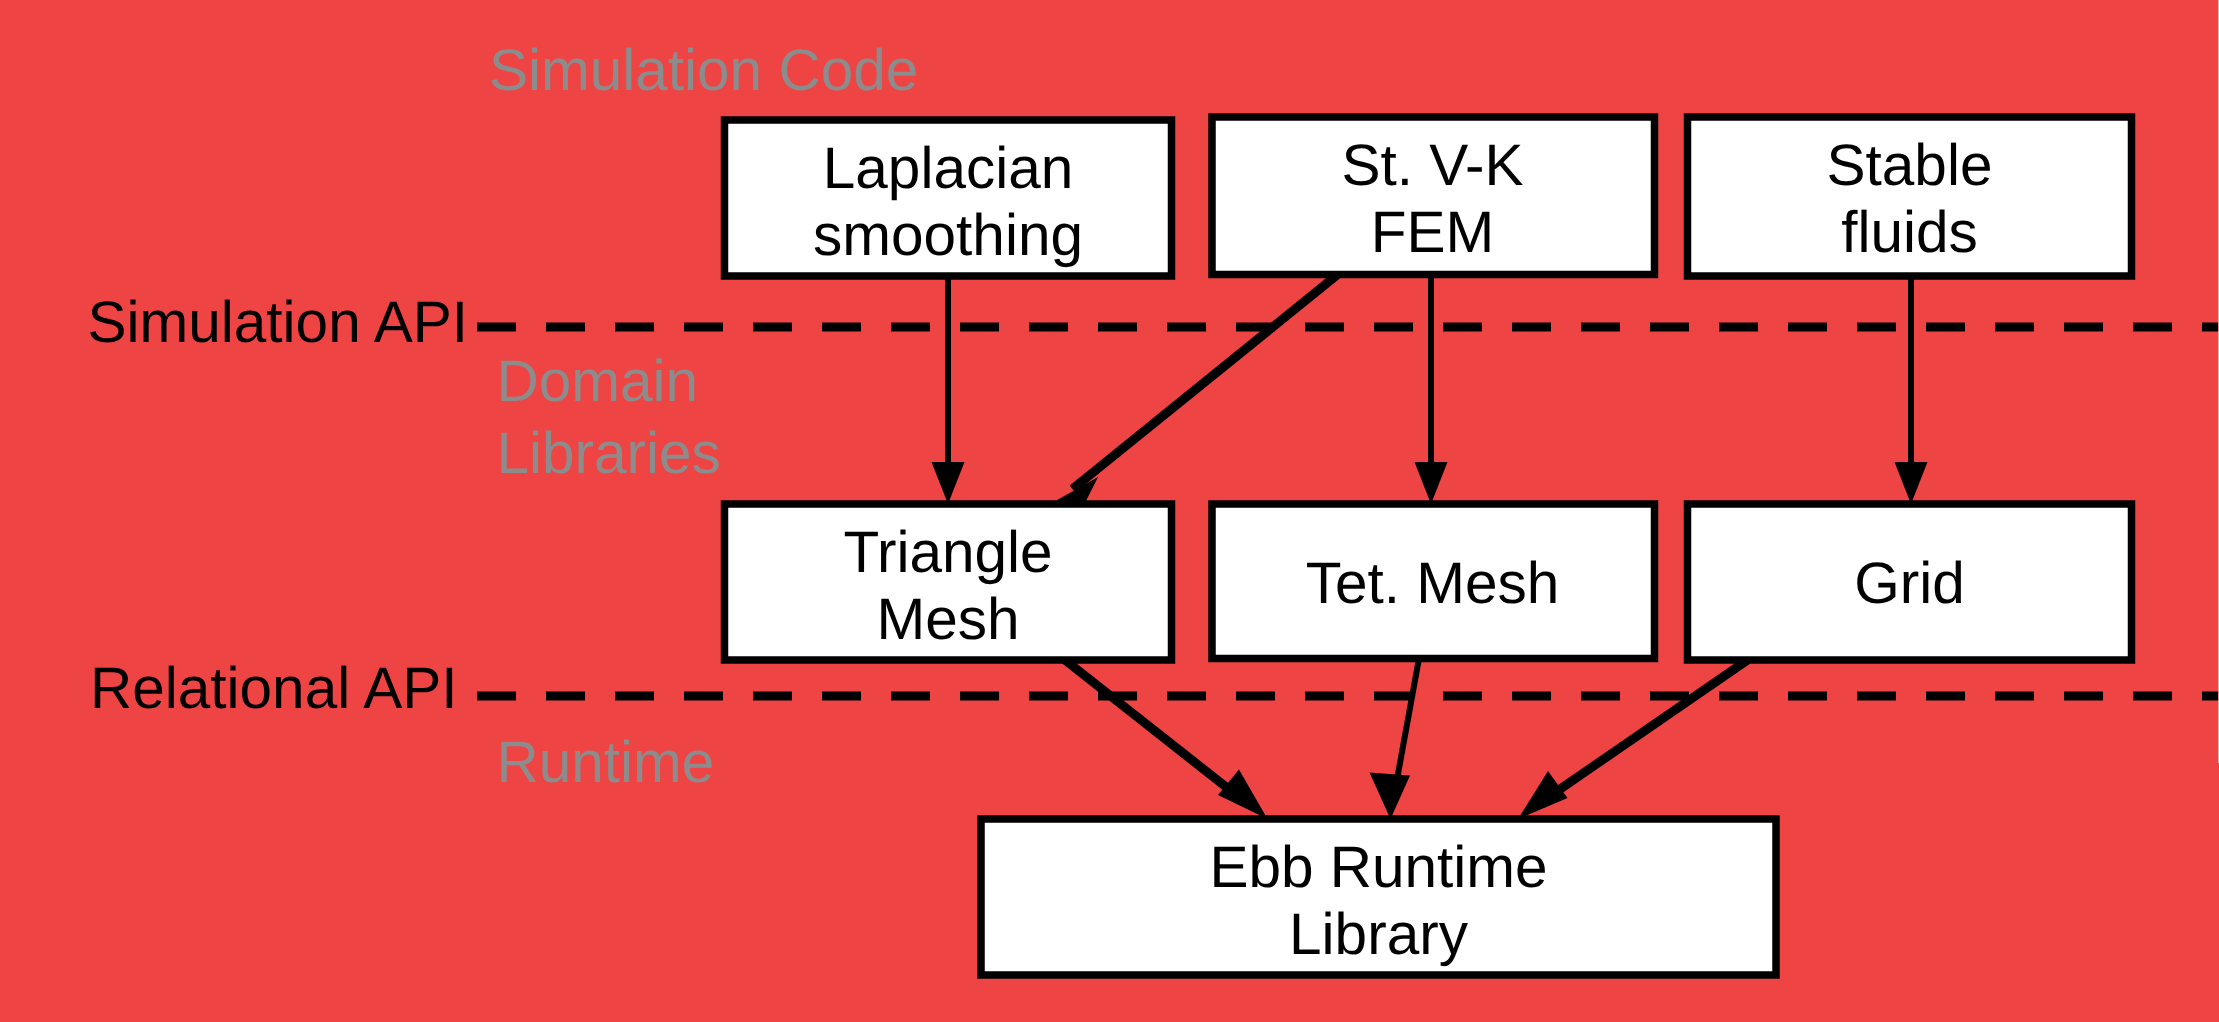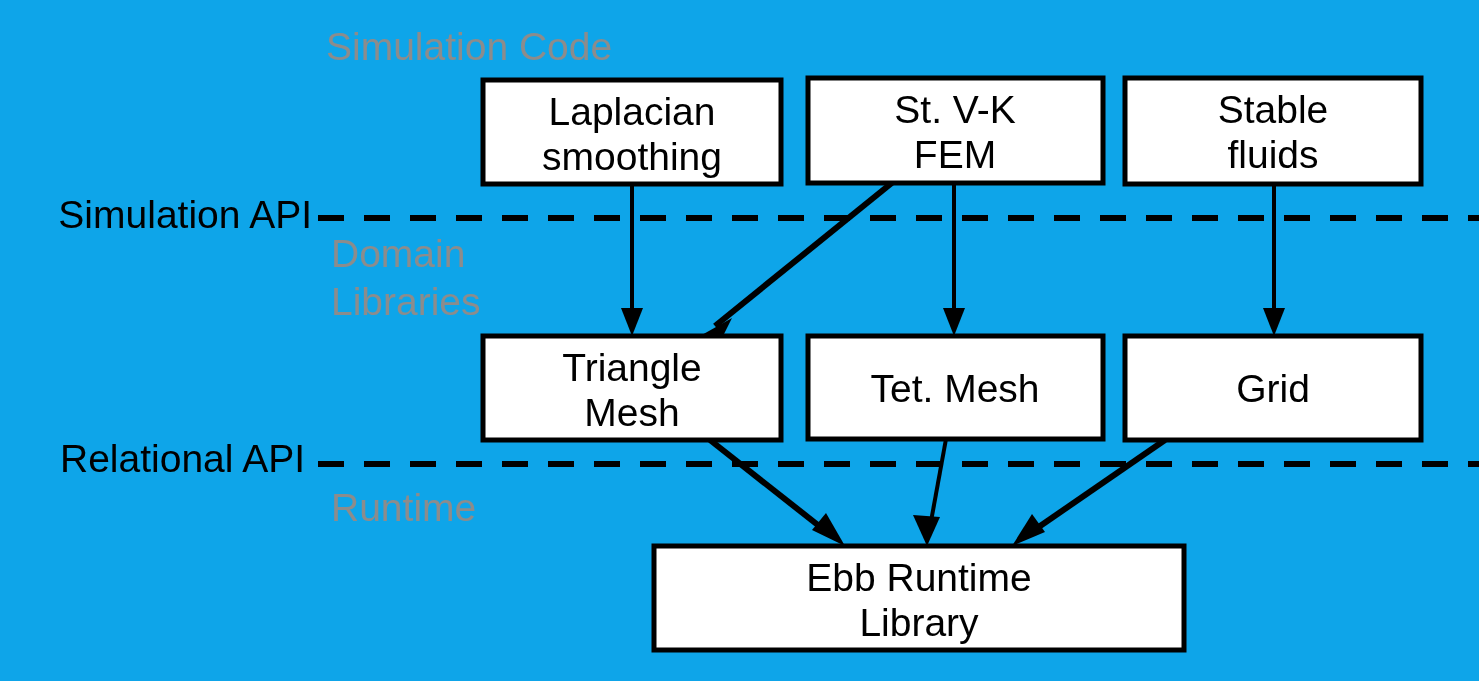--- a/index.html
+++ b/index.html
@@ -4,21 +4,21 @@
 <style>
   html, body {
     margin: 0;
     padding: 0;
     background: #ffffff;
   }
   #canvas {
     position: relative;
     width: 1479px;
     height: 681px;
-    background: #0ea5e9;
+    background: #ef4444;
     overflow: hidden;
     font-family: "Liberation Sans", sans-serif;
   }
   #diagram-svg {
     position: absolute;
     left: 0;
     top: 0;
     width: 1479px;
     height: 681px;
   }

